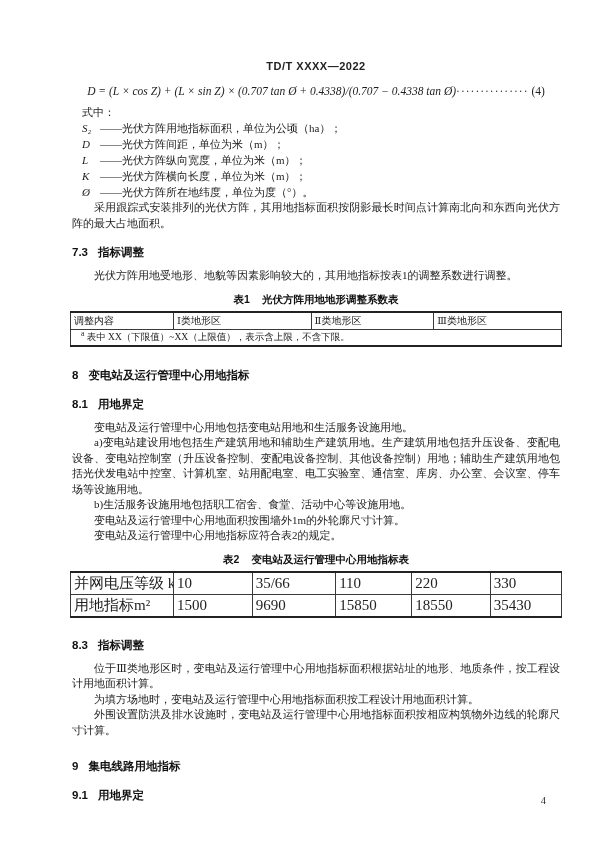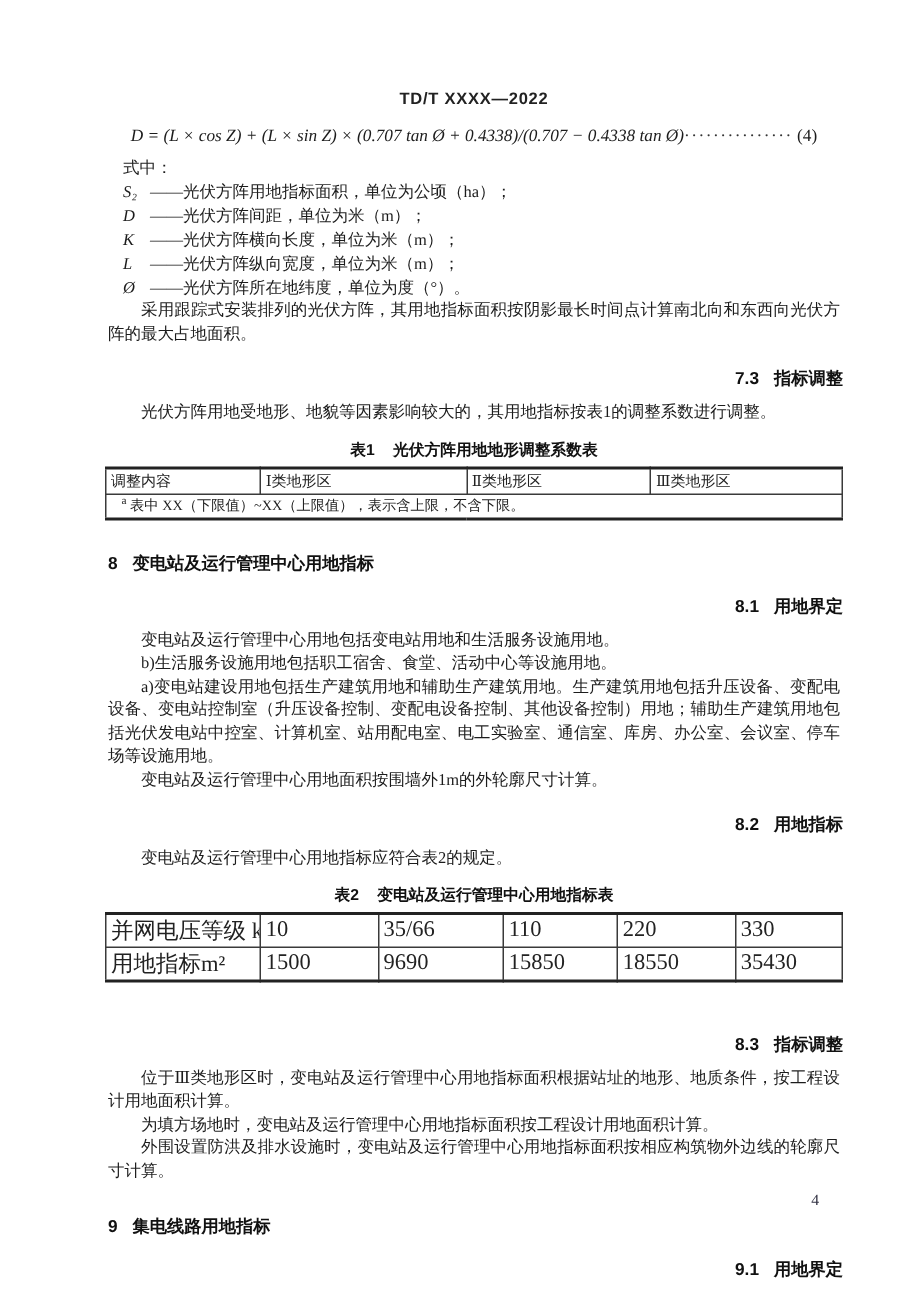--- a/index.html
+++ b/index.html
@@ -32,21 +32,21 @@
   .def-symbol{display:inline-block;min-width:18px;font-style:italic;font-family:"Liberation Serif","DejaVu Serif",serif;}
   .para{
     margin:0 2px;font-size:11px;line-height:15.5px;text-indent:2em;
     text-align:justify;
   }
   .heading{
     font-family:"Liberation Sans","DejaVu Sans",sans-serif;
     font-weight:bold;font-size:11.5px;color:#111;
     margin-left:2px;
   }
-  .h-sub{margin-top:14px;margin-bottom:8px;text-align:right;}
+  .h-sub{margin-top:14px;margin-bottom:8px;}
   .h-main{margin-top:21px;margin-bottom:0;}
   .heading .h-num{margin-right:10px;}
   .table-caption{
     text-align:center;margin-top:9px;margin-bottom:4px;
     font-family:"Liberation Sans","DejaVu Sans",sans-serif;
     font-weight:bold;font-size:10.5px;color:#111;
   }
   .table-caption .cap-num{margin-right:12px;}
   table.doc-table{
     width:100%;border-collapse:collapse;table-layout:fixed;
@@ -77,22 +77,22 @@
 
   <div class="formula-line">
     <span class="formula-text">D = (L × cos Z) + (L × sin Z) × (0.707 tan Ø + 0.4338)/(0.707 − 0.4338 tan Ø)</span><span class="formula-dots">···············</span> <span>(4)</span>
   </div>
 
   <div class="where-intro">式中：</div>
 
   <div class="def-list">
     <div class="def-row"><span class="def-symbol">S₂</span><span>——光伏方阵用地指标面积，单位为公顷（ha）；</span></div>
     <div class="def-row"><span class="def-symbol">D</span><span>——光伏方阵间距，单位为米（m）；</span></div>
+    <div class="def-row"><span class="def-symbol">L</span><span>——光伏方阵纵向宽度，单位为米（m）；</span></div>
     <div class="def-row"><span class="def-symbol">K</span><span>——光伏方阵横向长度，单位为米（m）；</span></div>
-    <div class="def-row"><span class="def-symbol">L</span><span>——光伏方阵纵向宽度，单位为米（m）；</span></div>
     <div class="def-row"><span class="def-symbol">Ø</span><span>——光伏方阵所在地纬度，单位为度（°）。</span></div>
   </div>
 
   <p class="para">采用跟踪式安装排列的光伏方阵，其用地指标面积按阴影最长时间点计算南北向和东西向光伏方阵的最大占地面积。</p>
 
   <div class="heading h-sub">
     <span class="h-num">7.3</span><span>指标调整</span>
   </div>
 
   <p class="para">光伏方阵用地受地形、地貌等因素影响较大的，其用地指标按表1的调整系数进行调整。</p>
@@ -123,27 +123,24 @@
 
   <div class="heading h-main">
     <span class="h-num">8</span><span>变电站及运行管理中心用地指标</span>
   </div>
 
   <div class="heading h-sub">
     <span class="h-num">8.1</span><span>用地界定</span>
   </div>
 
   <p class="para">变电站及运行管理中心用地包括变电站用地和生活服务设施用地。</p>
+  <p class="para">a)变电站建设用地包括生产建筑用地和辅助生产建筑用地。生产建筑用地包括升压设备、变配电设备、变电站控制室（升压设备控制、变配电设备控制、其他设备控制）用地；辅助生产建筑用地包括光伏发电站中控室、计算机室、站用配电室、电工实验室、通信室、库房、办公室、会议室、停车场等设施用地。</p>
   <p class="para">b)生活服务设施用地包括职工宿舍、食堂、活动中心等设施用地。</p>
-  <p class="para">a)变电站建设用地包括生产建筑用地和辅助生产建筑用地。生产建筑用地包括升压设备、变配电设备、变电站控制室（升压设备控制、变配电设备控制、其他设备控制）用地；辅助生产建筑用地包括光伏发电站中控室、计算机室、站用配电室、电工实验室、通信室、库房、办公室、会议室、停车场等设施用地。</p>
   <p class="para">变电站及运行管理中心用地面积按围墙外1m的外轮廓尺寸计算。</p>
 
-  <div class="heading h-sub">
-    <span class="h-num">8.2</span><span>用地指标</span>
-  </div>
 
   <p class="para">变电站及运行管理中心用地指标应符合表2的规定。</p>
 
   <div class="table-caption">
     <span class="cap-num">表2</span><span>变电站及运行管理中心用地指标表</span>
   </div>
 
   <table class="doc-table t2">
     <colgroup>
         <col style="width:21%">
@@ -166,21 +163,21 @@
       <td>用地指标m²</td>
       <td>1500</td>
       <td>9690</td>
       <td>15850</td>
       <td>18550</td>
       <td>35430</td>
     </tr>
   </tbody>
     </table>
 
-  <div class="heading h-main" style="margin-top:34px;text-align:right;">
+  <div class="heading h-main" style="margin-top:20px;">
     <span class="h-num">8.3</span><span>指标调整</span>
   </div>
 
   <div class="spacer-8"></div>
 
   <p class="para">位于Ⅲ类地形区时，变电站及运行管理中心用地指标面积根据站址的地形、地质条件，按工程设计用地面积计算。</p>
   <p class="para">为填方场地时，变电站及运行管理中心用地指标面积按工程设计用地面积计算。</p>
   <p class="para">外围设置防洪及排水设施时，变电站及运行管理中心用地指标面积按相应构筑物外边线的轮廓尺寸计算。</p>
 
   <div class="heading h-main">

